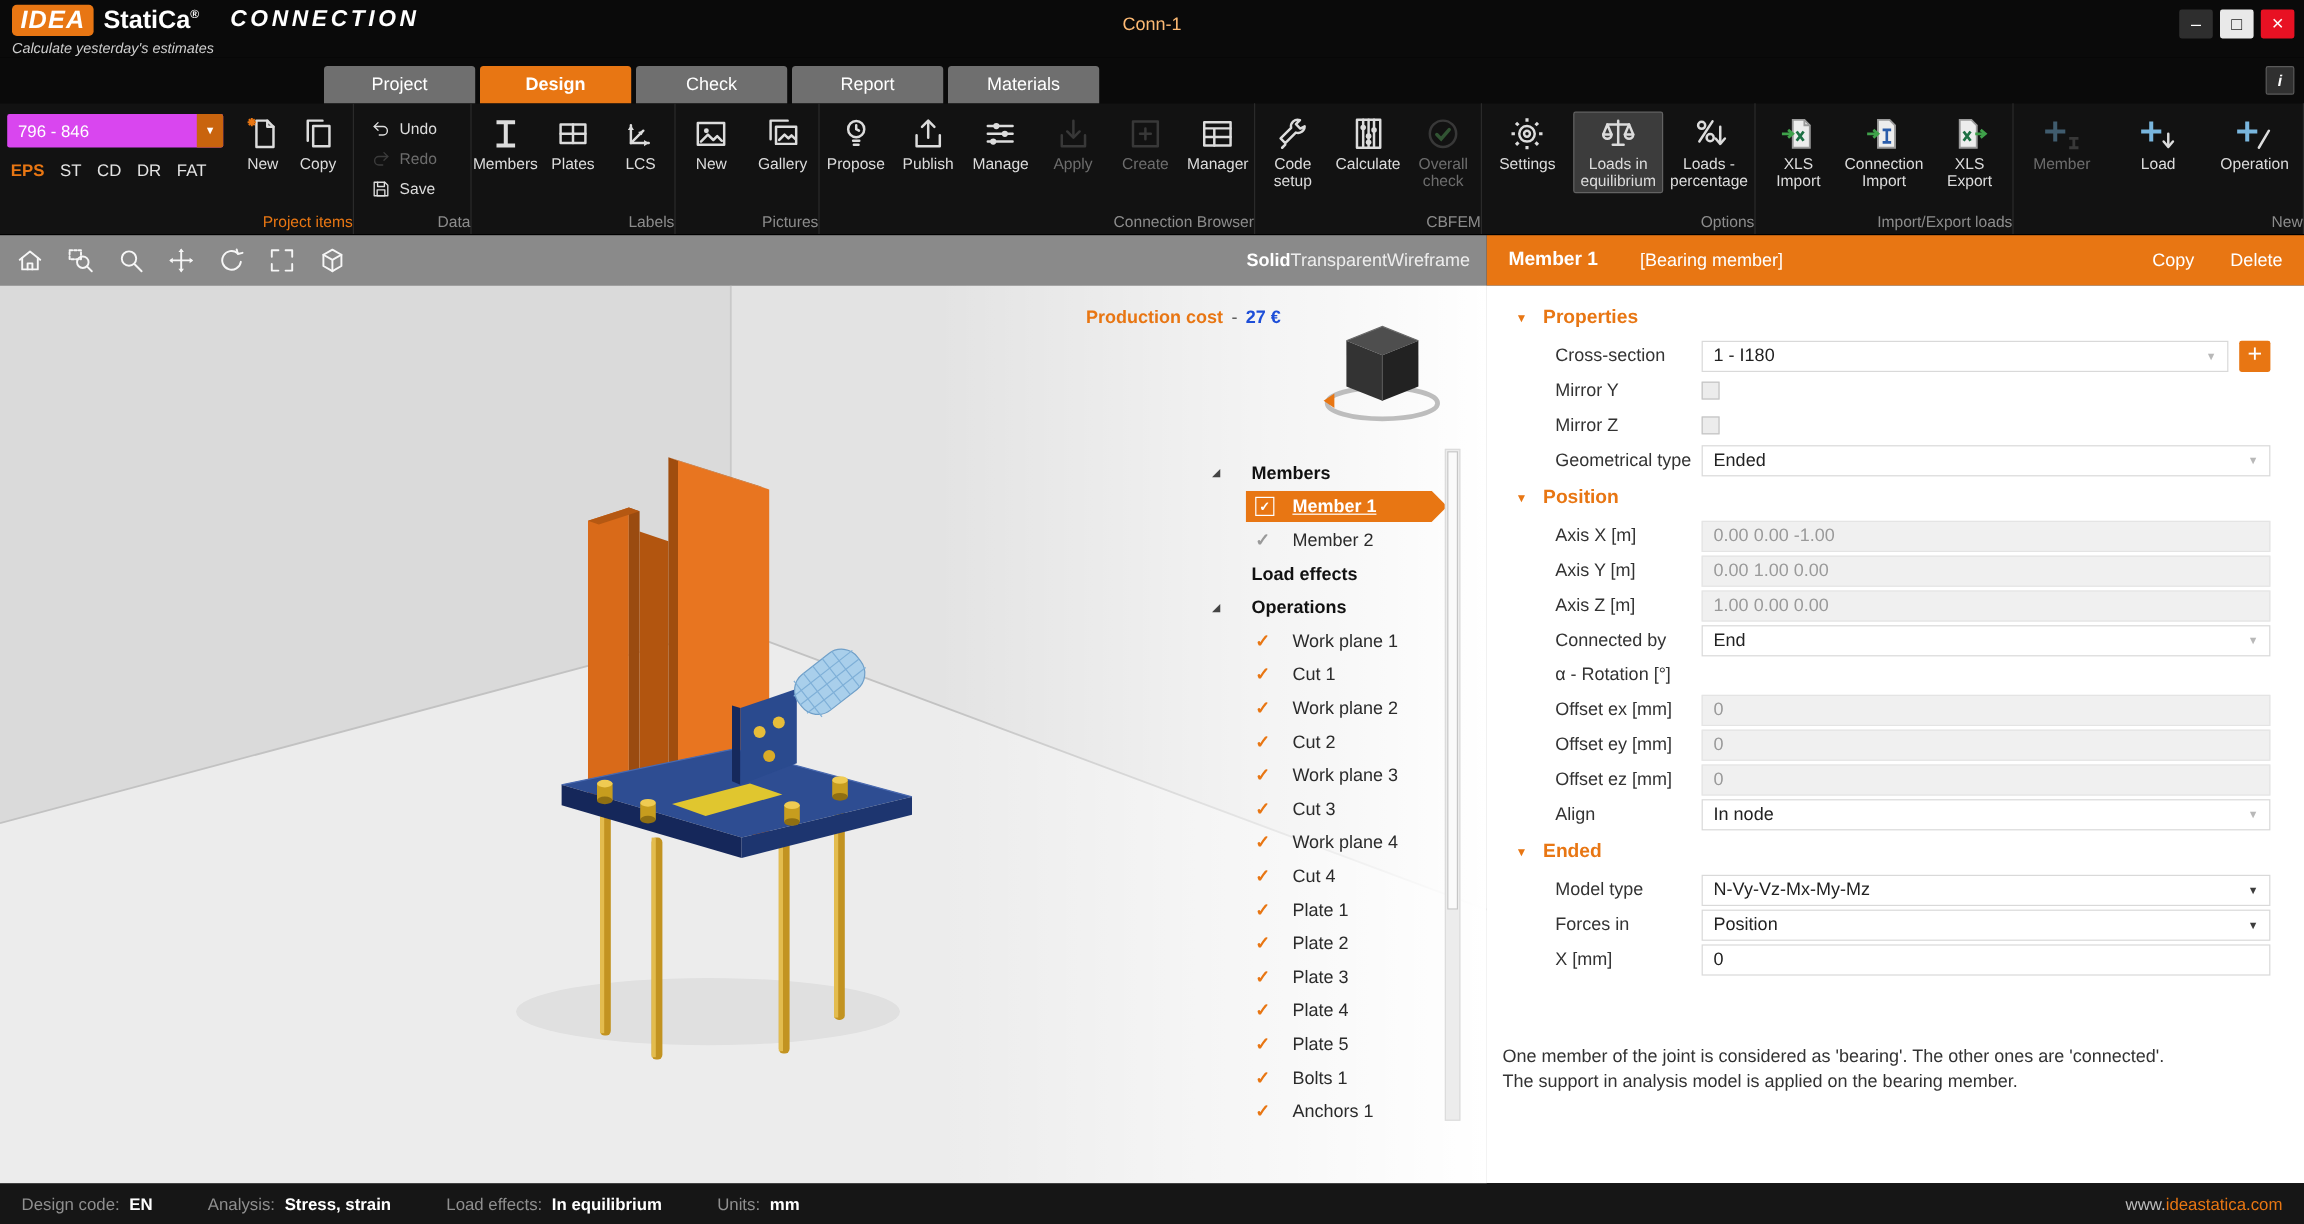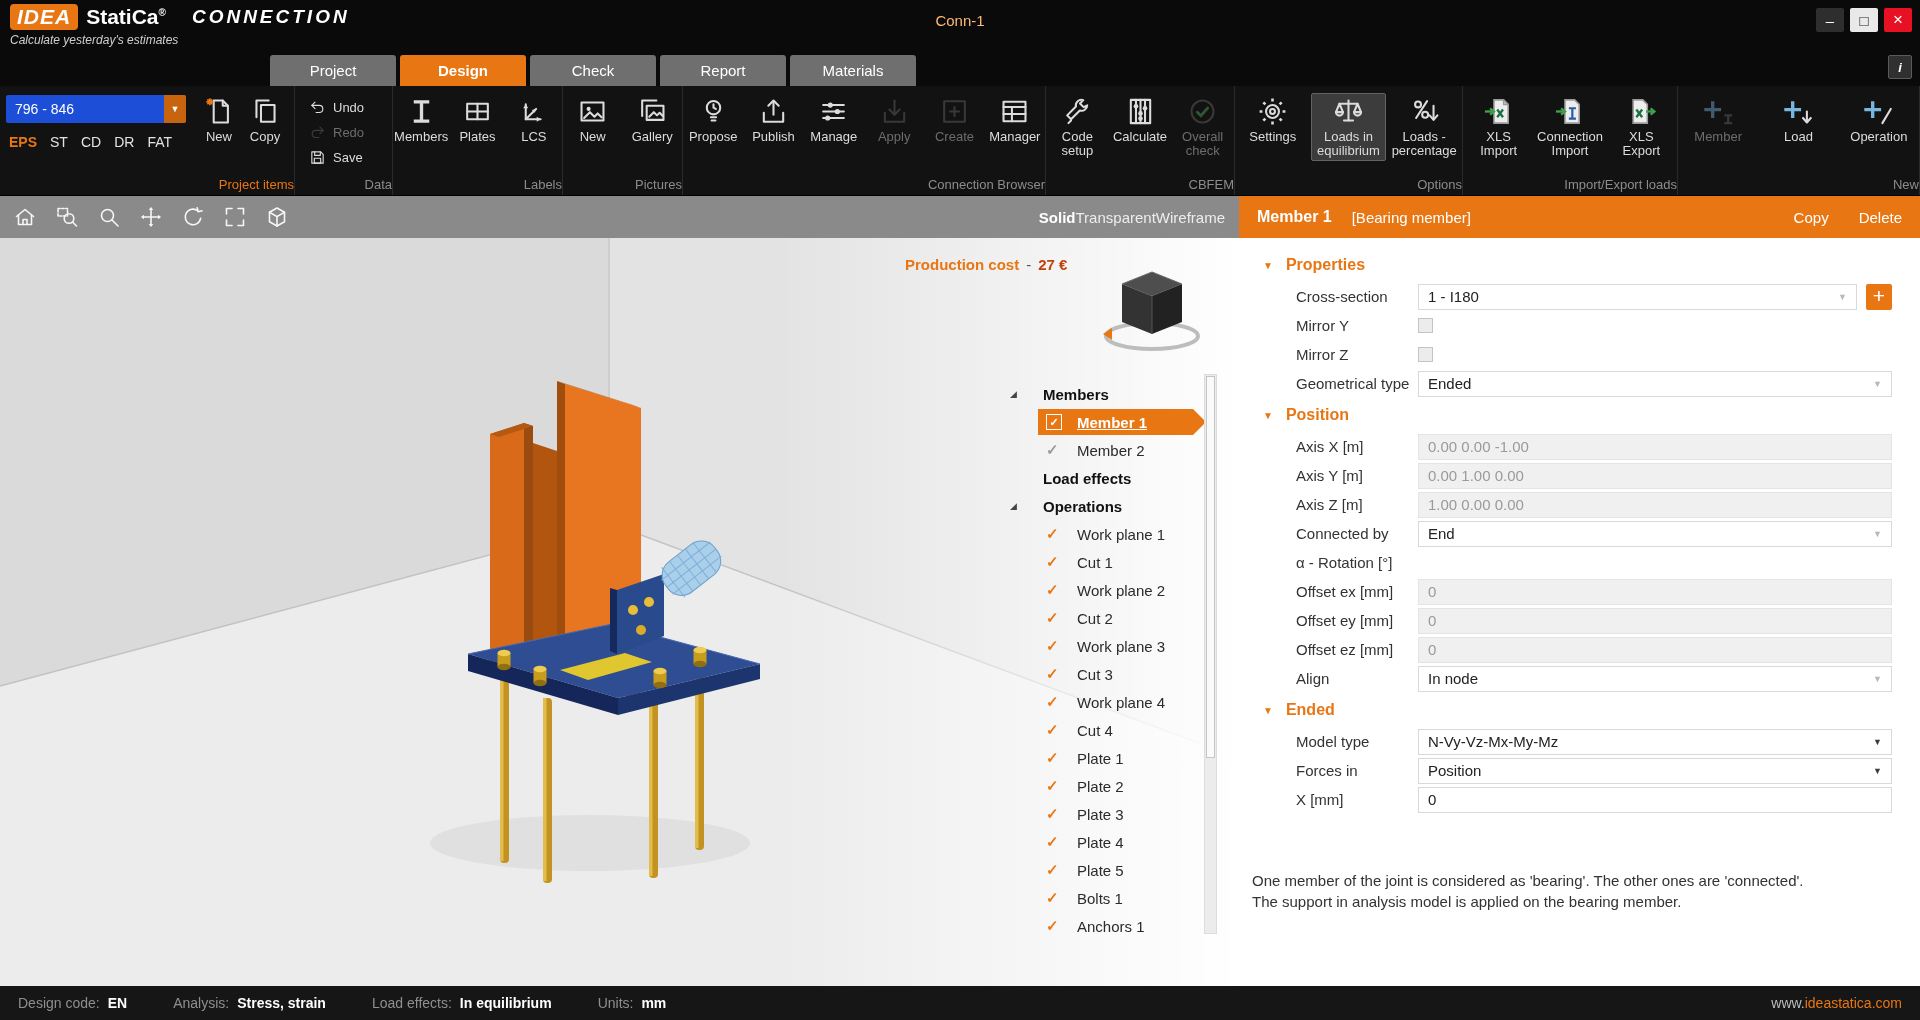--- a/index.html
+++ b/index.html
@@ -39,52 +39,52 @@
 .rlabel{font-size:13px;line-height:14px;text-align:center;white-space:pre-line;margin-top:3px;color:#dcdcdc}
 .rbtn.dis{color:#676767}
 .rbtn.dis .rlabel{color:#6d6d6d}
 .rbtn.dis .ic{opacity:.45}
 .rbtn.act{background:#3c3c3c;border-color:#636363}
 .rg-stack .stack{display:flex;flex-direction:column;gap:8px;padding:13px 0 0 14px}
 .sbtn{display:flex;align-items:center;gap:7px;color:#dcdcdc;font-size:13px;cursor:default}
 .sbtn .ic{width:17px;height:17px}
 .sbtn.dis{color:#6d6d6d}
 .sbtn.dis .ic{opacity:.45}
-.pi-dd{margin:9px 0 0 6px;width:180px;height:28px;background:#1d4ed8;border-radius:2px;display:flex;align-items:center;color:#fff;font-size:14px;cursor:default}
+.pi-dd{margin:9px 0 0 6px;width:180px;height:28px;background:#d946ef;border-radius:2px;display:flex;align-items:center;color:#fff;font-size:14px;cursor:default}
 .pi-dd .pi-dd-v{padding-left:9px;flex:1}
 .pi-dd-ch{width:22px;height:28px;display:flex;align-items:center;justify-content:center;font-size:9px;background:#c9640e;border-radius:0 2px 2px 0}
 .pi-modes{display:flex;gap:13px;margin:11px 0 0 9px;font-size:14px;color:#e3e3e3}
 .pi-mode{cursor:default}
 .pi-mode.on{color:#e87613;font-weight:bold}
 .pi-btns{position:absolute;right:6px;top:7px;display:flex}
 .pi-btns .rbtn{width:46px}
 
 
 #toolbar-row{height:42px;display:flex}
 #vp-toolbar{width:1239px;background:#8a8a8a;display:flex;align-items:center;padding:0 14px 0 10px}
 #vp-icons{display:flex;gap:12px;align-items:center}
 .vpi{width:30px;height:30px;display:flex;align-items:center;justify-content:center;color:#f6f6f6;cursor:default}
 .vpi .ic{width:24px;height:24px}
 #vp-modes{margin-left:auto;display:flex;font-size:15px;color:#ededed}
 .vp-mode{cursor:default}
 .vp-mode.on{color:#fff;font-weight:bold}
 #prop-header{width:681px;background:#e87613;color:#fff;display:flex;align-items:center;padding:0 18px;font-size:15px}
 .ph-title{font-weight:bold;font-size:16px}
-.ph-sub{margin-left:20px}
+.ph-sub{margin-left:35px}
 .ph-actions{margin-left:auto;display:flex;gap:30px}
 .ph-act{cursor:default}
 
 
 #main{height:748px;display:flex}
 #viewport{width:1239px;height:748px;position:relative;overflow:hidden;background:#e9e9e9}
 #scene{position:absolute;left:0;top:0;width:1239px;height:748px}
 #prodcost{position:absolute;left:905px;top:18px;font-size:15px;white-space:nowrap}
 .pc-l{color:#e87613;font-weight:bold}
 .pc-sep{color:#555;margin:0 7px}
-.pc-v{color:#c2410c;font-weight:bold}
+.pc-v{color:#1d4ed8;font-weight:bold}
 #navcube{position:absolute;left:1095px;top:24px;width:120px;height:110px}
 #tree{position:absolute;left:1000px;top:142px;width:230px}
 .trow{height:28px;position:relative;display:flex;align-items:center;font-size:15px;color:#2b2b2b;cursor:default}
 .trow .arr{position:absolute;left:10px;font-size:9px;color:#444;top:9px}
 .trow .lbl{margin-left:77px;z-index:1;white-space:nowrap}
 .trow .lbl.g{margin-left:43px;font-weight:bold;color:#111}
 .trow .chk{position:absolute;left:46px;font-weight:bold;font-size:15px}
 .chk.orange{color:#e87613}
 .chk.gray{color:#9a9a9a}
 .selbg{position:absolute;left:38px;top:1px;bottom:1px;width:168px;background:#e87613;clip-path:polygon(0 0,calc(100% - 13px) 0,100% 50%,calc(100% - 13px) 100%,0 100%)}

